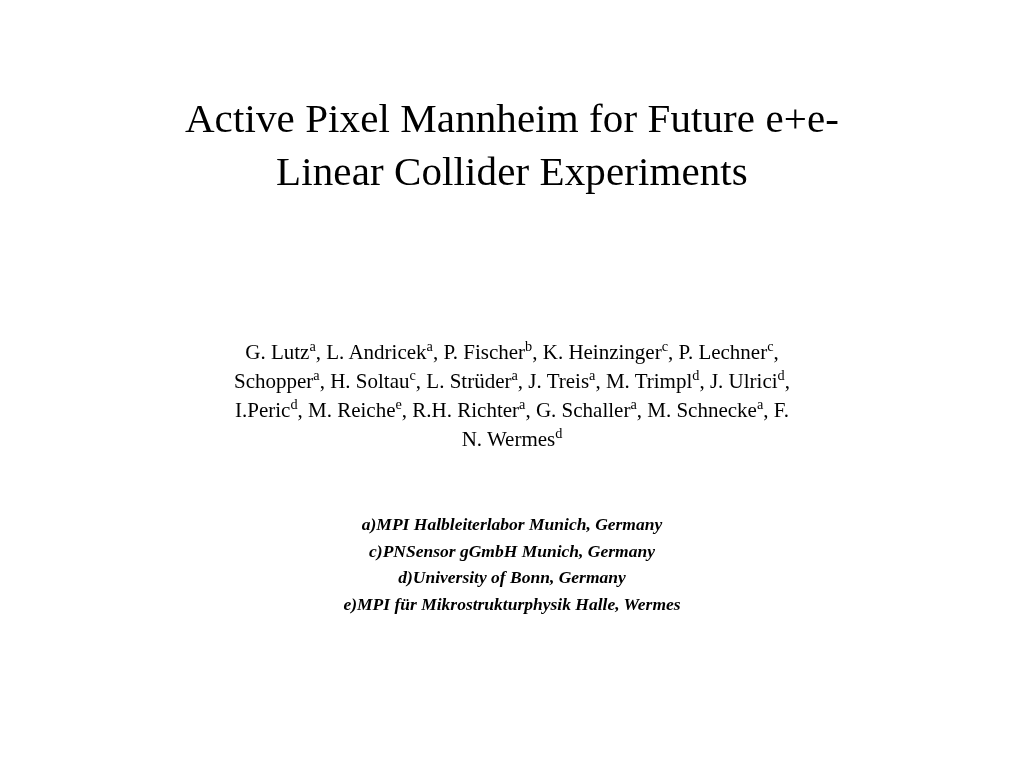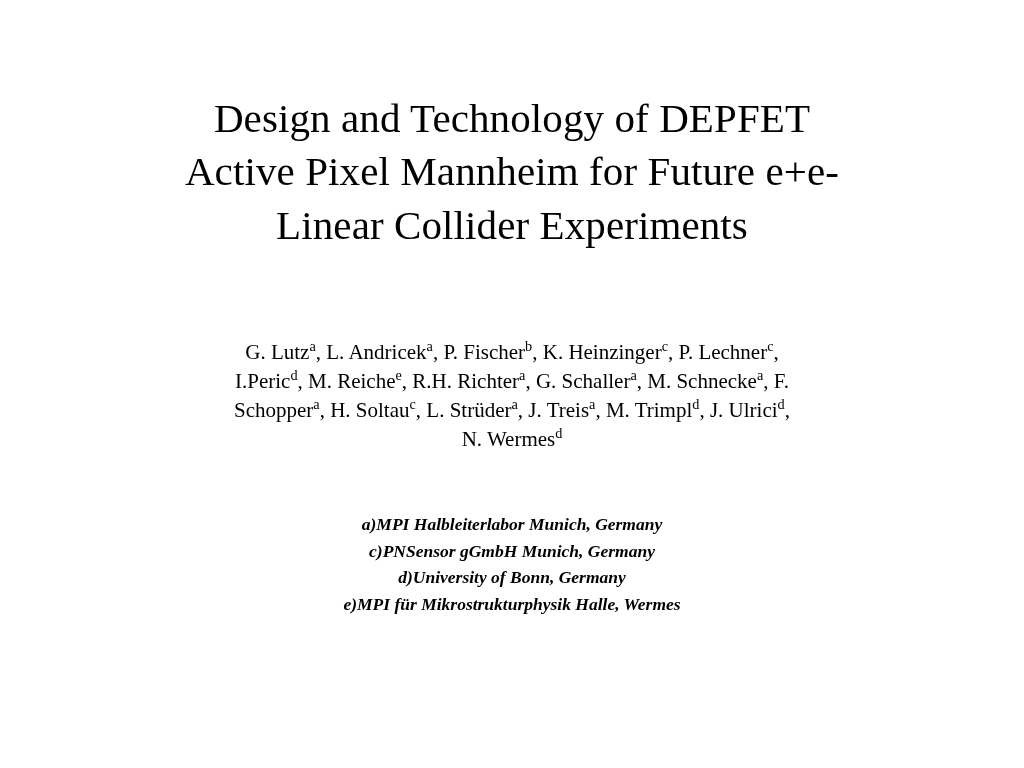--- a/index.html
+++ b/index.html
@@ -62,29 +62,28 @@
   .aff-line {
     white-space: nowrap;
   }
 </style>
 </head>
 <body style="background: rgb(255, 255, 255); color: rgb(0, 0, 0);">
 
 <div class="slide">
 
   <div class="title-block">
-    <div class="title-line">Design and Technology of DEPFET</div>
     <div class="title-line">Active Pixel Mannheim for Future e+e-</div>
     <div class="title-line">Linear Collider Experiments</div>
   </div>
 
   <div class="authors-block">
     <div class="author-line">G. Lutz<sup>a</sup>, L. Andricek<sup>a</sup>, P. Fischer<sup>b</sup>, K. Heinzinger<sup>c</sup>, P. Lechner<sup>c</sup>,</div>
+    <div class="author-line">Schopper<sup>a</sup>, H. Soltau<sup>c</sup>, L. Strüder<sup>a</sup>, J. Treis<sup>a</sup>, M. Trimpl<sup>d</sup>, J. Ulrici<sup>d</sup>,</div>
     <div class="author-line">I.Peric<sup>d</sup>, M. Reiche<sup>e</sup>, R.H. Richter<sup>a</sup>, G. Schaller<sup>a</sup>, M. Schnecke<sup>a</sup>, F.</div>
-    <div class="author-line">Schopper<sup>a</sup>, H. Soltau<sup>c</sup>, L. Strüder<sup>a</sup>, J. Treis<sup>a</sup>, M. Trimpl<sup>d</sup>, J. Ulrici<sup>d</sup>,</div>
     <div class="author-line">N. Wermes<sup>d</sup></div>
   </div>
 
   <div class="affiliations-block">
     <div class="aff-line">a)MPI Halbleiterlabor Munich, Germany</div>
     <div class="aff-line">c)PNSensor gGmbH Munich, Germany</div>
     <div class="aff-line">d)University of Bonn, Germany</div>
     <div class="aff-line">e)MPI für Mikrostrukturphysik Halle, Wermes</div>
   </div>
 

